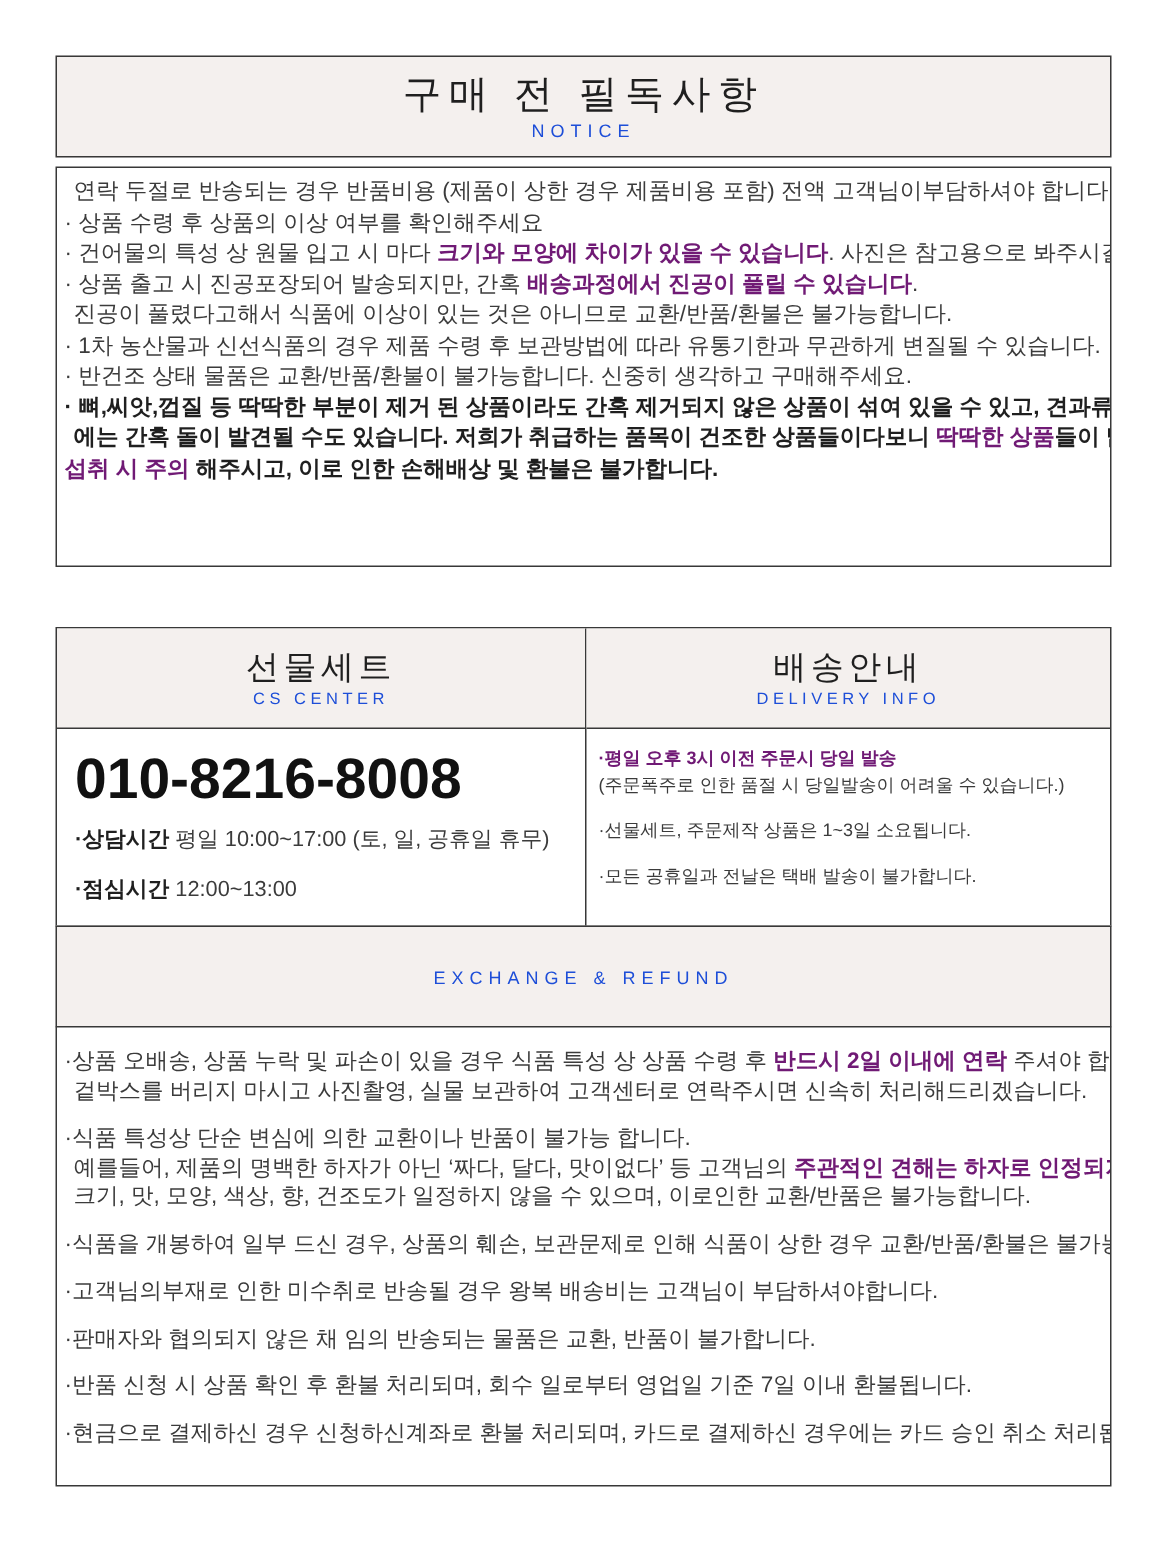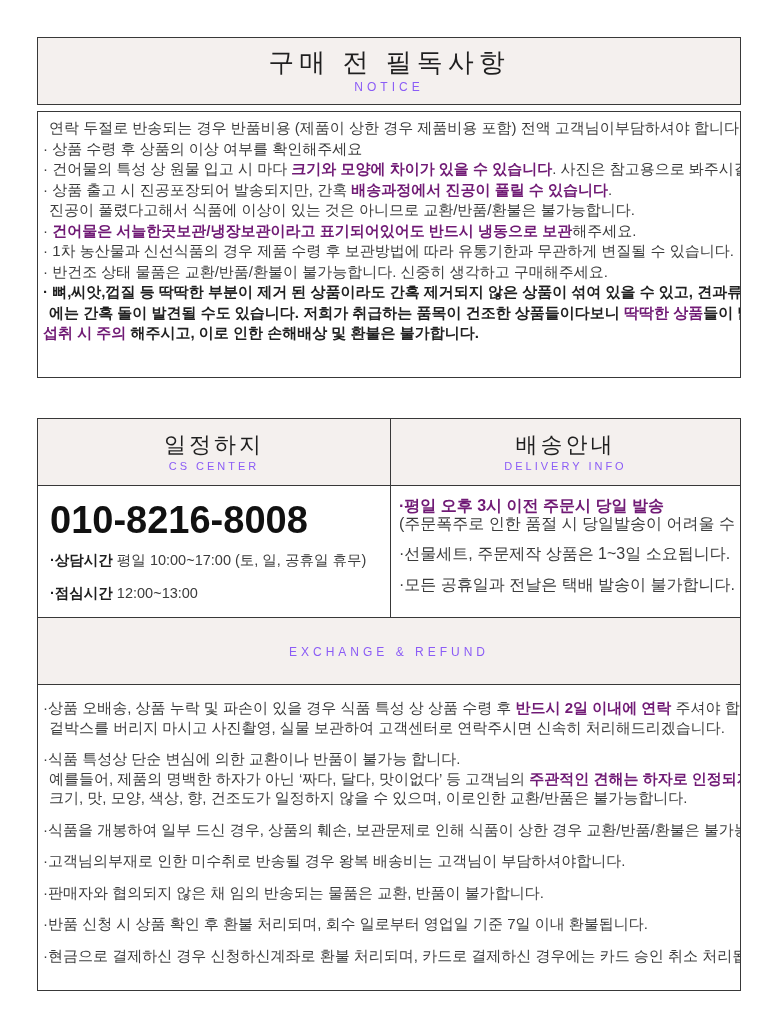--- a/index.html
+++ b/index.html
@@ -12,21 +12,21 @@
   .box{box-sizing:border-box;border:1px solid #383838;background:#ffffff;}
   .head-box{
     background:#f4f0ee;text-align:center;
     display:flex;flex-direction:column;justify-content:center;align-items:center;
   }
   .sec-title{
     margin:0;font-size:26px;font-weight:300;letter-spacing:5px;
     color:#1f1f1f;line-height:1.15;
   }
   .sec-sub{
-    font-size:12px;letter-spacing:4px;color:#8b5cf6;margin-top:2px;font-weight:400;
+    font-size:12px;letter-spacing:4px;color:#1d4ed8;margin-top:2px;font-weight:400;
   }
   .notice-head{height:68px;}
   .notice-body{
     margin-top:6px;height:267px;padding:6px 4px 6px 5px;overflow:hidden;
   }
   .notice-body .line{font-size:15px;line-height:20.5px;white-space:nowrap;}
   .gap-40{height:40px;}
   
   .cs-table{box-sizing:border-box;border:1px solid #383838;}
   .cs-row{display:flex;}
@@ -40,21 +40,21 @@
   .cs-head .sec-title{font-size:22px;letter-spacing:3px;}
   .cs-head .sec-sub{font-size:11px;letter-spacing:3px;}
   .cs-body{height:131px;padding:12px 10px 8px 12px;overflow:hidden;}
   .phone{
     font-size:38px;font-weight:700;color:#111;letter-spacing:0px;
     line-height:44px;margin:0 0 9px 0;
   }
   .cs-body .line{font-size:14.5px;line-height:18px;white-space:nowrap;}
   .cs-body .line.gap{margin-top:15px;}
   .delivery-body{padding:11px 6px 8px 8px;}
-  .delivery-body .line{font-size:16px;line-height:17.5px;white-space:nowrap;}
+  .delivery-body .line{font-size:12px;line-height:17.5px;white-space:nowrap;}
   .delivery-body .line.gap{margin-top:13px;}
   
   .exchange-head{height:68px;margin-top:-1px;}
   .exchange-body{margin-top:-1px;height:307px;padding:13px 4px 6px 5px;overflow:hidden;}
   .exchange-body .line{font-size:15px;line-height:19.5px;white-space:nowrap;}
   .exchange-body .line.gap{margin-top:12px;}
   
   .seg-n{font-weight:400;color:#3b3b3b;}
   .seg-b{font-weight:700;color:#1f1f1f;}
   .seg-r{font-weight:700;color:#701a75;}
@@ -69,34 +69,33 @@
     <h1 class="sec-title">구매 전 필독사항</h1>
     <div class="sec-sub">NOTICE</div>
   </section>
 
   <section class="box notice-body">
       <div class="line indent"><span class="seg-n">연락 두절로 반송되는 경우 반품비용 (제품이 상한 경우 제품비용 포함) 전액 고객님이부담하셔야 합니다.</span></div>
       <div class="line"><span class="seg-n">· 상품 수령 후 상품의 이상 여부를 확인해주세요</span></div>
       <div class="line"><span class="seg-n">· 건어물의 특성 상 원물 입고 시 마다 </span><span class="seg-r">크기와 모양에 차이가 있을 수 있습니다</span><span class="seg-n">. 사진은 참고용으로 봐주시길 바랍니다.</span></div>
       <div class="line"><span class="seg-n">· 상품 출고 시 진공포장되어 발송되지만, 간혹 </span><span class="seg-r">배송과정에서 진공이 풀릴 수 있습니다</span><span class="seg-n">.</span></div>
       <div class="line indent"><span class="seg-n">진공이 풀렸다고해서 식품에 이상이 있는 것은 아니므로 교환/반품/환불은 불가능합니다.</span></div>
-      <div class="line"><span class="seg-n">· </span><span class="seg-r">건어물은 서늘한곳보관/냉장보관이라고 표기되어있어도 반드시 냉동으로 보관</span><span class="seg-n">해주세요.</span></div>
       <div class="line"><span class="seg-n">· 1차 농산물과 신선식품의 경우 제품 수령 후 보관방법에 따라 유통기한과 무관하게 변질될 수 있습니다.</span></div>
       <div class="line"><span class="seg-n">· 반건조 상태 물품은 교환/반품/환불이 불가능합니다. 신중히 생각하고 구매해주세요.</span></div>
       <div class="line"><span class="seg-b">· 뼈,씨앗,껍질 등 딱딱한 부분이 제거 된 상품이라도 간혹 제거되지 않은 상품이 섞여 있을 수 있고, 견과류 같은 농산물</span></div>
       <div class="line indent"><span class="seg-b">에는 간혹 돌이 발견될 수도 있습니다. 저희가 취급하는 품목이 건조한 상품들이다보니 </span><span class="seg-r">딱딱한 상품</span><span class="seg-b">들이 많습니다.</span></div>
       <div class="line"><span class="seg-r">섭취 시 주의</span><span class="seg-b"> 해주시고, 이로 인한 손해배상 및 환불은 불가합니다.</span></div>
     </section>
 
   <div class="gap-40"></div>
 
   <section class="cs-table">
     <div class="cs-row">
       <div class="cs-cell left cs-head">
-        <h2 class="sec-title">일정하지</h2>
+        <h2 class="sec-title">선물세트</h2>
         <div class="sec-sub">CS CENTER</div>
       </div>
       <div class="cs-cell right cs-head">
         <h2 class="sec-title">배송안내</h2>
         <div class="sec-sub">DELIVERY INFO</div>
       </div>
     </div>
     <div class="cs-row">
       <div class="cs-cell left cs-body">
         <div class="phone">010-8216-8008</div>

